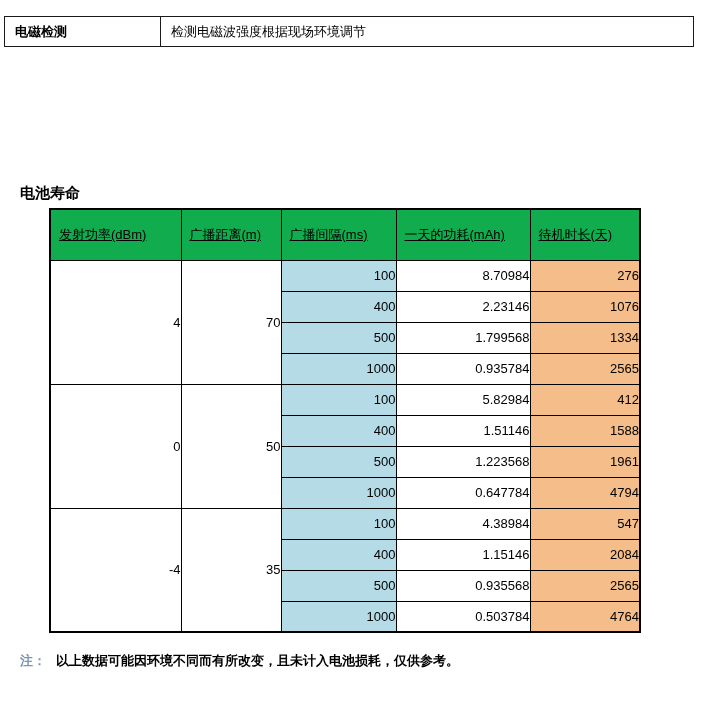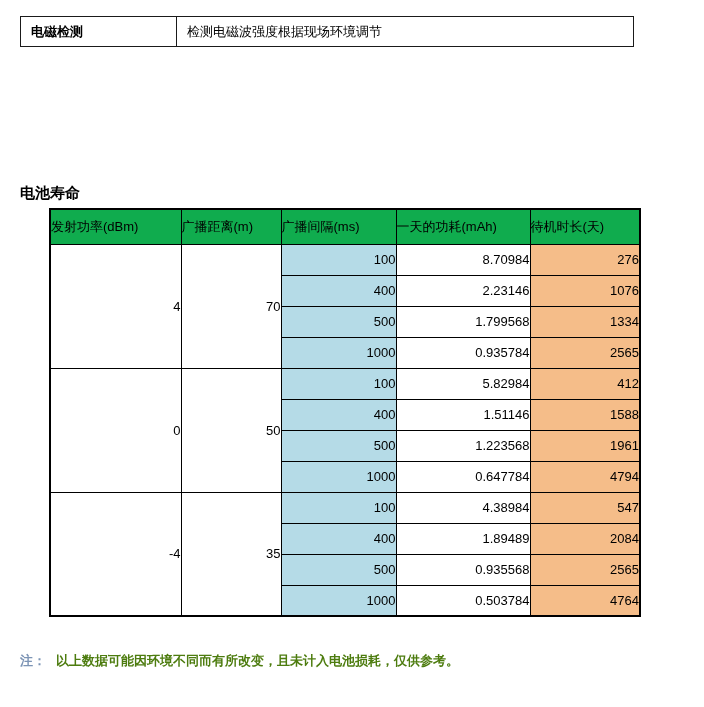--- a/index.html
+++ b/index.html
@@ -7,22 +7,22 @@
   body {
     position: relative;
     font-family: "Liberation Sans", "DejaVu Sans", sans-serif;
     color: #000;
     overflow: hidden;
   }
 
   
   .spec-table {
     position: absolute;
-    left: 20px; top: 16px;
-    width: 614px;
+    left: 4px; top: 16px;
+    width: 690px;
     border-collapse: collapse;
     table-layout: fixed;
   }
   .spec-table td {
     border: 1.5px solid #1a1a1a;
     height: 30px;
     font-size: 13px;
     vertical-align: middle;
     padding: 0 10px;
   }
@@ -45,24 +45,26 @@
     table-layout: fixed;
     font-size: 13px;
   }
   .battery-table th, .battery-table td {
     border: 1px solid #000;
     vertical-align: middle;
   }
   .battery-table table, .battery-table { border: 2px solid #000; }
   .battery-table thead th {
     background: var(--header-green, #10AC4E);
-    height: 35px;
+    height: 51px;
     font-weight: normal;
     text-align: left;
+    padding-left: 8px;
     font-size: 13px;
+    text-decoration: underline;
   }
   .battery-table col.c-power    { width: 131px; }
   .battery-table col.c-distance { width: 100px; }
   .battery-table col.c-interval { width: 115px; }
   .battery-table col.c-consume  { width: 134px; }
   .battery-table col.c-standby  { width: 110px; }
   .battery-table tbody td {
     height: 31px;
     text-align: right;
   }
@@ -75,21 +77,21 @@
     position: absolute;
     left: 20px; top: 652px;
     font-size: 13px;
     white-space: nowrap;
   }
   .note .note-prefix {
     color: var(--note-blue, #7C94B5);
     font-weight: bold;
     margin-right: 10px;
   }
-  .note .note-text { font-weight: bold; color: #4d7c0f; }
+  .note .note-text { font-weight: bold; color: #000000; }
 </style>
 </head>
 <body>
 
 <table class="spec-table">
   <tbody>
     <tr>
       <td class="spec-label">电磁检测</td>
       <td>检测电磁波强度根据现场环境调节</td>
     </tr>
@@ -162,21 +164,21 @@
       </tr>
       <tr class="group-start">
         <td rowspan="4">-4</td>
         <td rowspan="4">35</td>
         <td class="cell-interval">100</td>
         <td>4.38984</td>
         <td class="cell-standby">547</td>
       </tr>
       <tr>
         <td class="cell-interval">400</td>
-        <td>1.89489</td>
+        <td>1.15146</td>
         <td class="cell-standby">2084</td>
       </tr>
       <tr>
         <td class="cell-interval">500</td>
         <td>0.935568</td>
         <td class="cell-standby">2565</td>
       </tr>
       <tr>
         <td class="cell-interval">1000</td>
         <td>0.503784</td>

